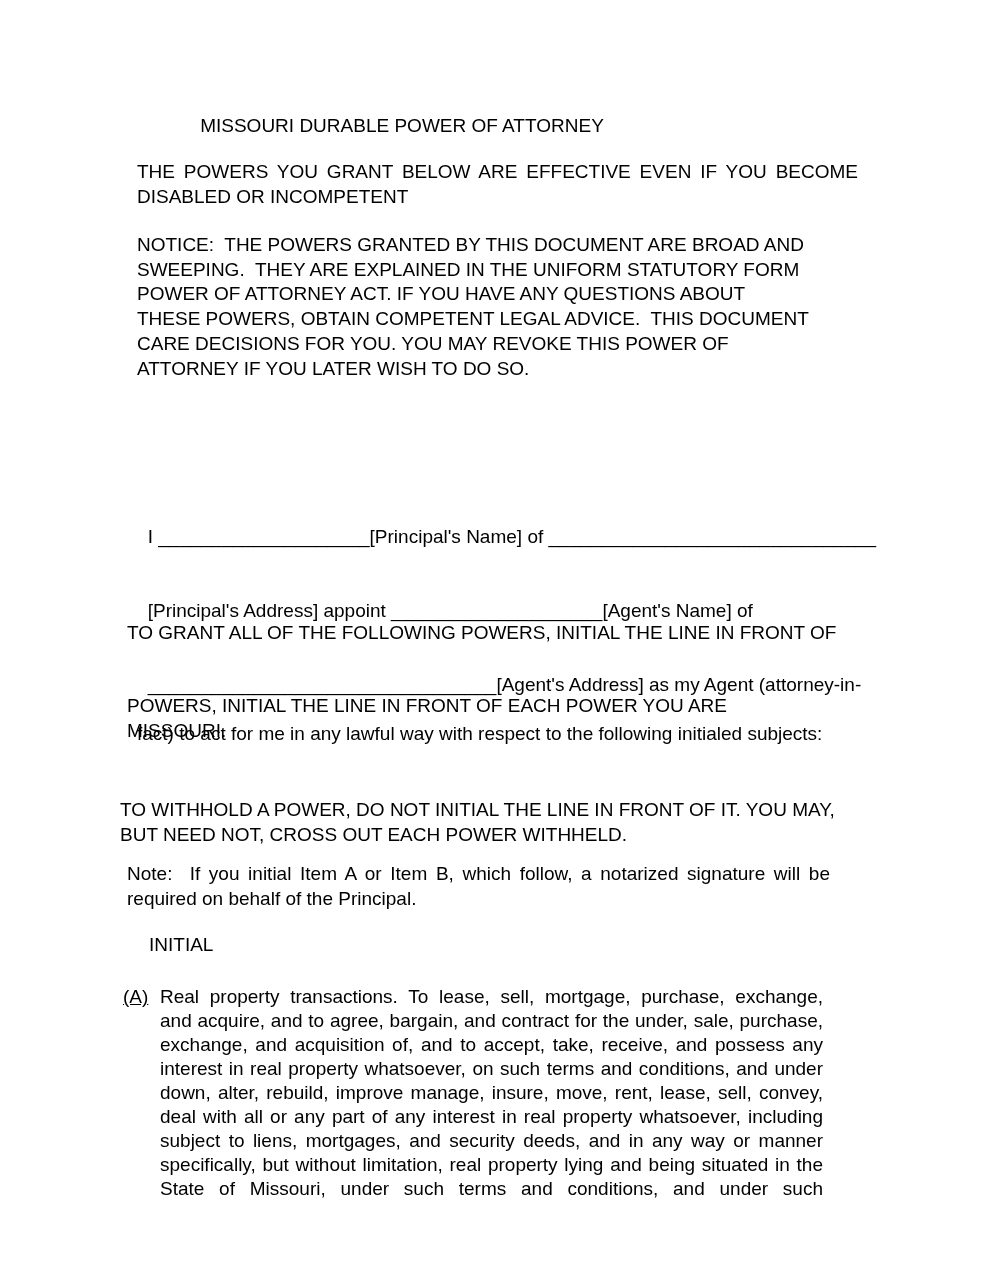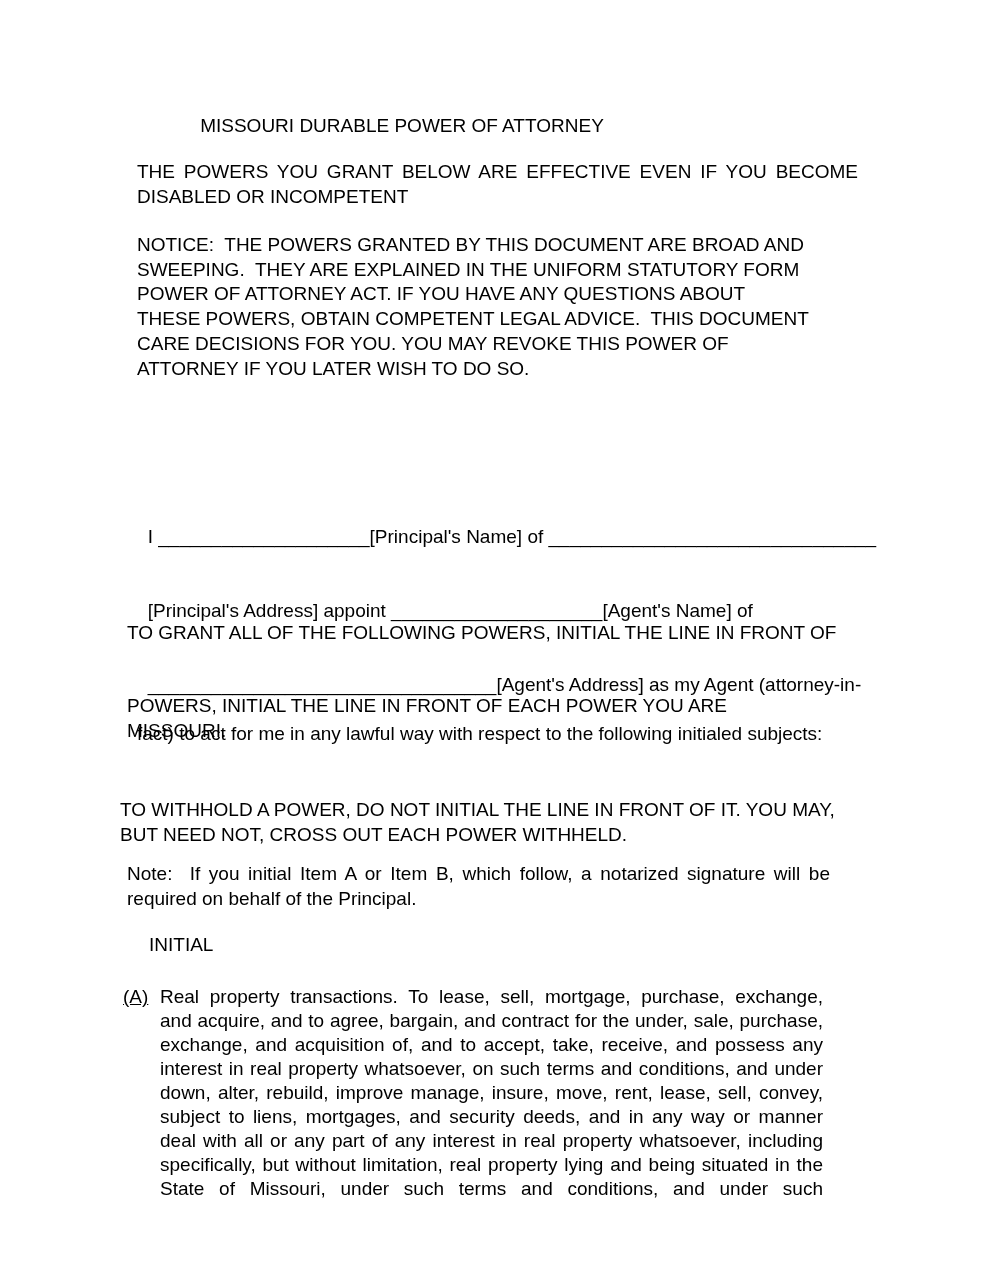--- a/index.html
+++ b/index.html
@@ -95,20 +95,20 @@
   <div class="block initial-block">INITIAL</div>
 
   <div class="block item-a-block">
     <span class="item-marker">(A)</span>
     <div class="body">
       <div class="line j">Real property transactions. To lease, sell, mortgage, purchase, exchange,</div>
       <div class="line j">and acquire, and to agree, bargain, and contract for the under, sale, purchase,</div>
       <div class="line j">exchange, and acquisition of, and to accept, take, receive, and possess any</div>
       <div class="line j">interest in real property whatsoever, on such terms and conditions, and under</div>
       <div class="line j">down, alter, rebuild, improve manage, insure, move, rent, lease, sell, convey,</div>
+      <div class="line j">deal with all or any part of any interest in real property whatsoever, including</div>
       <div class="line j">subject to liens, mortgages, and security deeds, and in any way or manner</div>
-      <div class="line j">deal with all or any part of any interest in real property whatsoever, including</div>
       <div class="line j">specifically, but without limitation, real property lying and being situated in the</div>
       <div class="line j">State of Missouri, under such terms and conditions, and under such</div>
     </div>
   </div>
 
 </div>
 
 </body></html>

